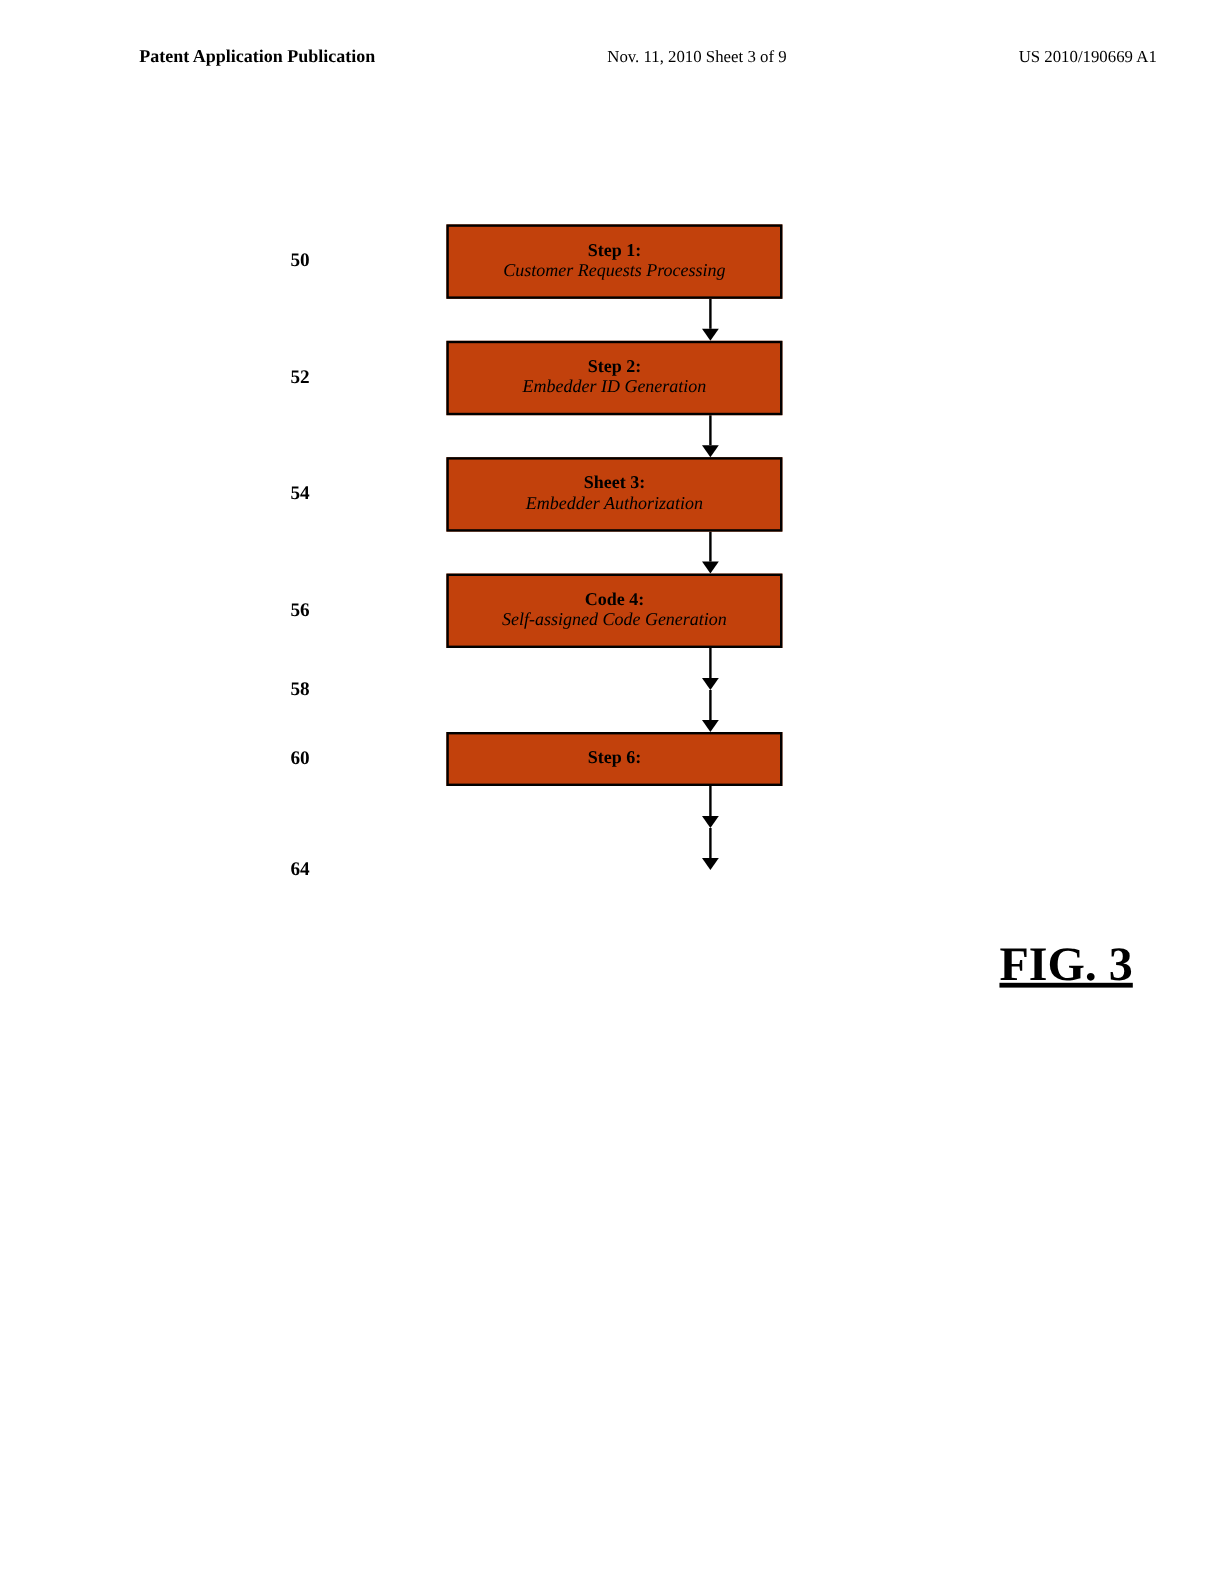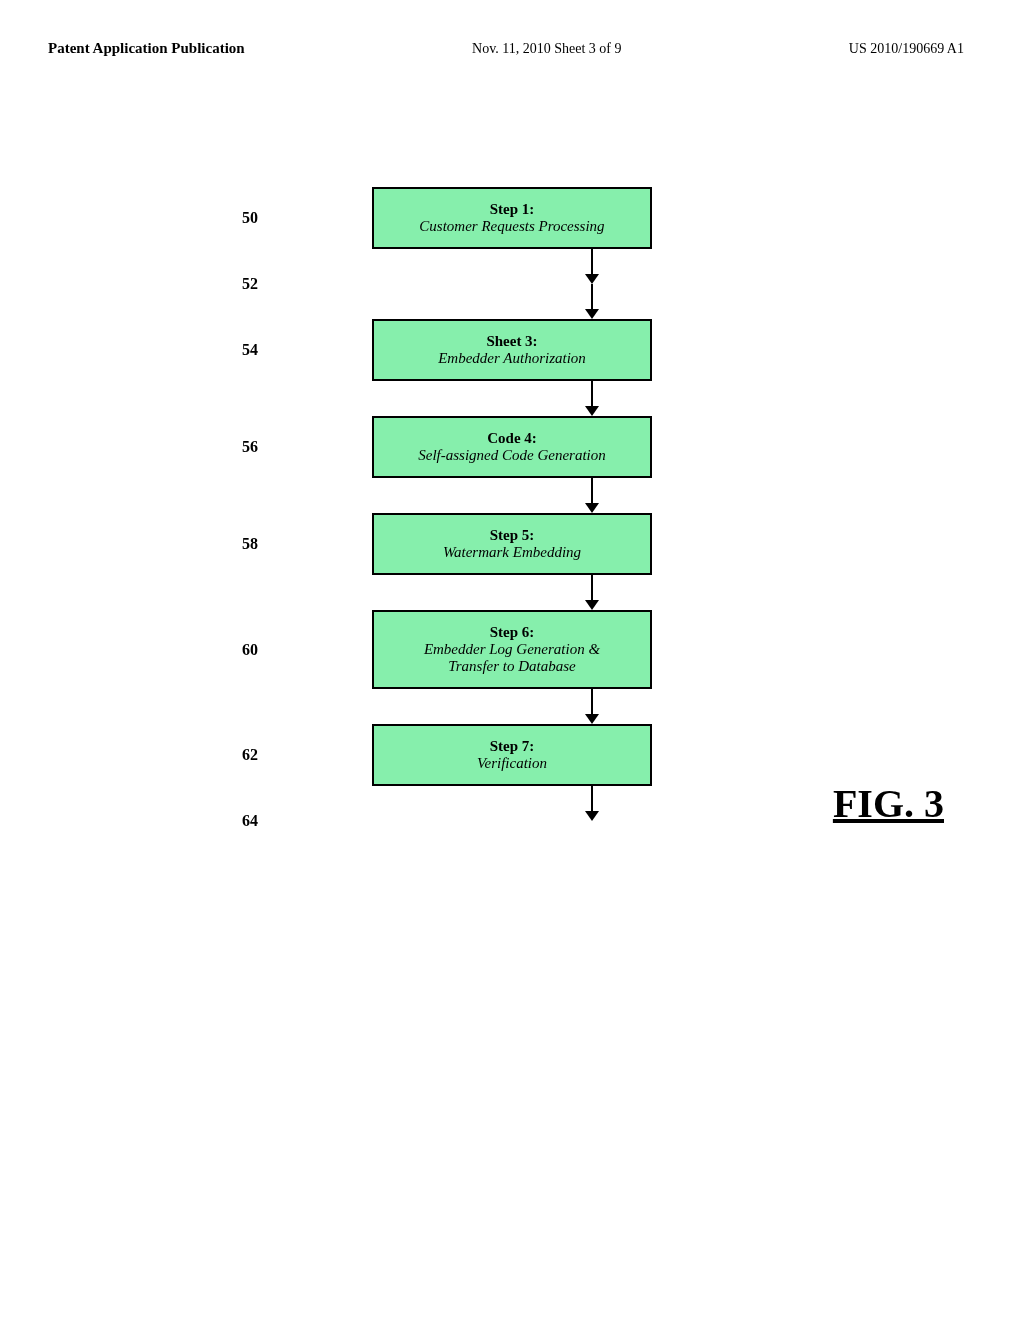--- a/index.html
+++ b/index.html
@@ -9,22 +9,23 @@
       background: #ffffff;
       font-family: 'Times New Roman', Times, serif;
       position: relative;
       overflow: hidden;
     }
 
     .header {
       display: flex;
       justify-content: space-between;
       align-items: baseline;
-      padding: 40px 60px 0 48px;
-      font-size: 15px;
+      padding: 40px 60px 0 88px;
+      font-size: 15px;
+      margin-left: 28px;
     }
 
     .header-left {
       font-weight: bold;
       font-size: 15px;
     }
 
     .header-center {
       font-size: 14px;
     }
@@ -63,21 +64,21 @@
       font-weight: bold;
     }
 
     .step-box {
       border: 2px solid #000;
       padding: 12px 20px;
       text-align: center;
       min-width: 280px;
       width: 280px;
       margin-left: 160px;
-      background: #86efac;
+      background: #c2410c;
     }
 
     .step-box .step-title {
       font-weight: bold;
       font-size: 15px;
     }
 
     .step-box .step-desc {
       font-size: 15px;
       font-style: italic;
@@ -130,20 +131,24 @@
         </div>
       </div>
       <div class="arrow-container">
         <div class="arrow">
           <div class="arrow-line"></div>
           <div class="arrow-head"></div>
         </div>
       </div>
       <div class="step-row">
         <span class="step-label">52</span>
+        <div class="step-box">
+          <div class="step-title">Step 2:</div>
+          <div class="step-desc">Embedder ID Generation</div>
+        </div>
       </div>
       <div class="arrow-container">
         <div class="arrow">
           <div class="arrow-line"></div>
           <div class="arrow-head"></div>
         </div>
       </div>
       <div class="step-row">
         <span class="step-label">54</span>
         <div class="step-box">
@@ -165,49 +170,37 @@
         </div>
       </div>
       <div class="arrow-container">
         <div class="arrow">
           <div class="arrow-line"></div>
           <div class="arrow-head"></div>
         </div>
       </div>
       <div class="step-row">
         <span class="step-label">58</span>
-        <div class="step-box">
-          <div class="step-title">Step 5:</div>
-          <div class="step-desc">Watermark Embedding</div>
-        </div>
       </div>
       <div class="arrow-container">
         <div class="arrow">
           <div class="arrow-line"></div>
           <div class="arrow-head"></div>
         </div>
       </div>
       <div class="step-row">
         <span class="step-label">60</span>
         <div class="step-box">
           <div class="step-title">Step 6:</div>
-          <div class="step-desc">Embedder Log Generation &amp;<br>Transfer to Database</div>
-        </div>
-      </div>
-      <div class="arrow-container">
-        <div class="arrow">
-          <div class="arrow-line"></div>
-          <div class="arrow-head"></div>
-        </div>
-      </div>
-      <div class="step-row">
-        <span class="step-label">62</span>
-        <div class="step-box">
-          <div class="step-title">Step 7:</div>
-          <div class="step-desc">Verification</div>
+        </div>
+      </div>
+      <div class="arrow-container">
+        <div class="arrow">
+          <div class="arrow-line"></div>
+          <div class="arrow-head"></div>
         </div>
       </div>
       <div class="arrow-container">
         <div class="arrow">
           <div class="arrow-line"></div>
           <div class="arrow-head"></div>
         </div>
       </div>
       <div class="step-row">
         <span class="step-label">64</span>

